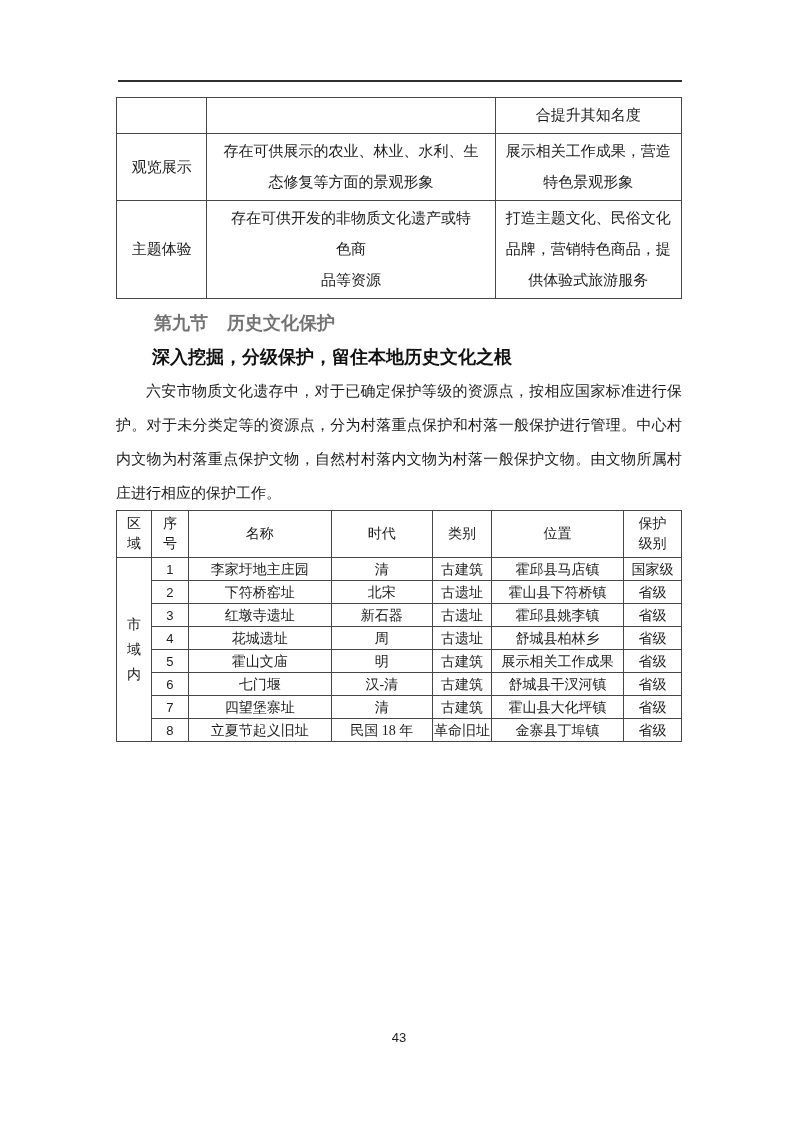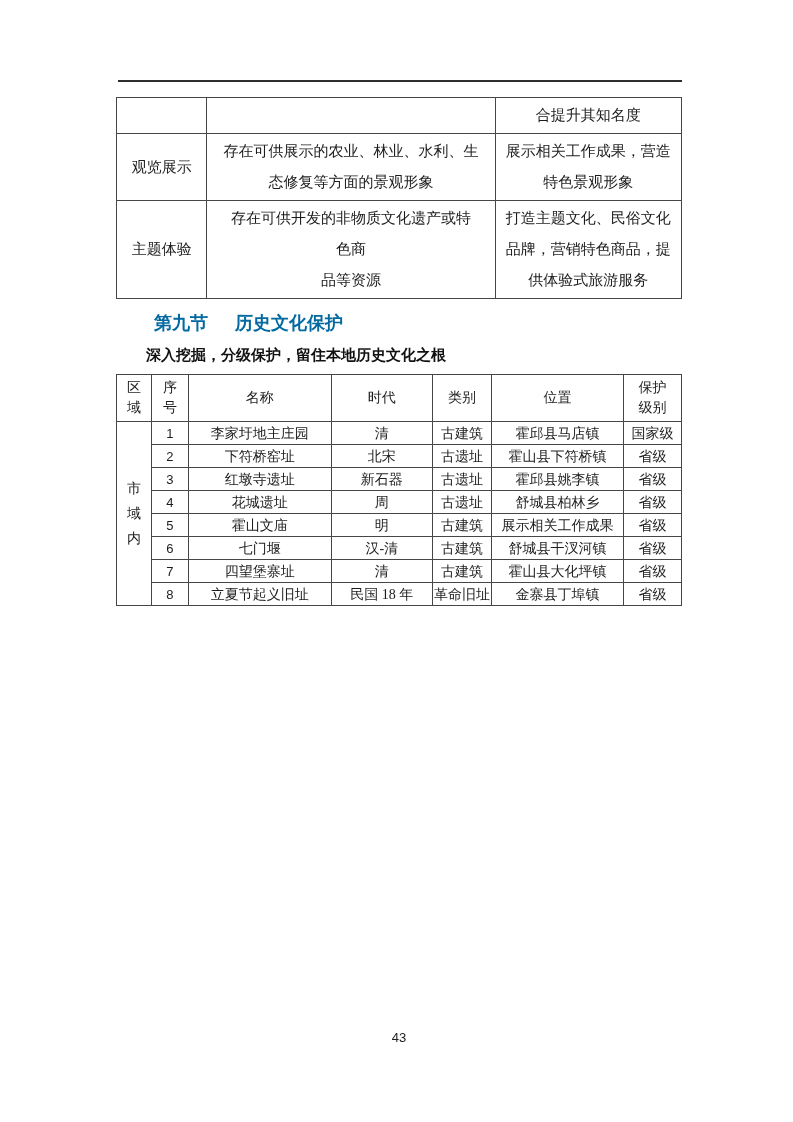--- a/index.html
+++ b/index.html
@@ -34,41 +34,41 @@
     line-height: 31px;
     padding: 2px 4px;
     white-space: pre-line;
   }
   .t1 tr.r1 { height: 36px; }
   .t1 tr.r2 { height: 62px; }
   .t1 tr.r3 { height: 97px; }
   
   .sec-heading {
     display: flex;
-    gap: 27px;
+    gap: 19px;
     margin: 11px 0 4px 38px;
     font-family: "Liberation Sans", "DejaVu Sans", sans-serif;
     font-weight: bold;
     font-size: 18px;
     line-height: 26px;
-    color: #0369a1;
+    color: #737373;
   }
   .body-p {
     margin: 0;
     font-size: 15px;
     line-height: 34px;
     text-align: justify;
     text-indent: 2em;
   }
   .sub-heading {
     margin: 0;
     padding-left: 2em;
-    font-family: Liberation Mono, monospace;
+    font-family: Liberation Sans, sans-serif;
     font-weight: bold;
-    font-size: 15px;
+    font-size: 18px;
     line-height: 34px;
     color: #111;
   }
   .tbl-caption {
     margin: 3px 0 6px 0;
     text-align: center;
     font-size: 15px;
     line-height: 26px;
   }
   
@@ -139,20 +139,21 @@
     </table>
 
     <div class="sec-heading">
       <span>第九节</span>
       <span>历史文化保护</span>
     </div>
 
 
     <p class="sub-heading">深入挖掘，分级保护，留住本地历史文化之根</p>
 
+    <p class="body-p">六安市物质文化遗存中，对于已确定保护等级的资源点，按相应国家标准进行保护。对于未分类定等的资源点，分为村落重点保护和村落一般保护进行管理。中心村内文物为村落重点保护文物，自然村村落内文物为村落一般保护文物。由文物所属村庄进行相应的保护工作。</p>
 
 
 
 
     <table class="t2">
       <colgroup>
         <col style="width:6.2%">
           <col style="width:6.5%">
           <col style="width:25.3%">
         <col style="width:17.9%">

